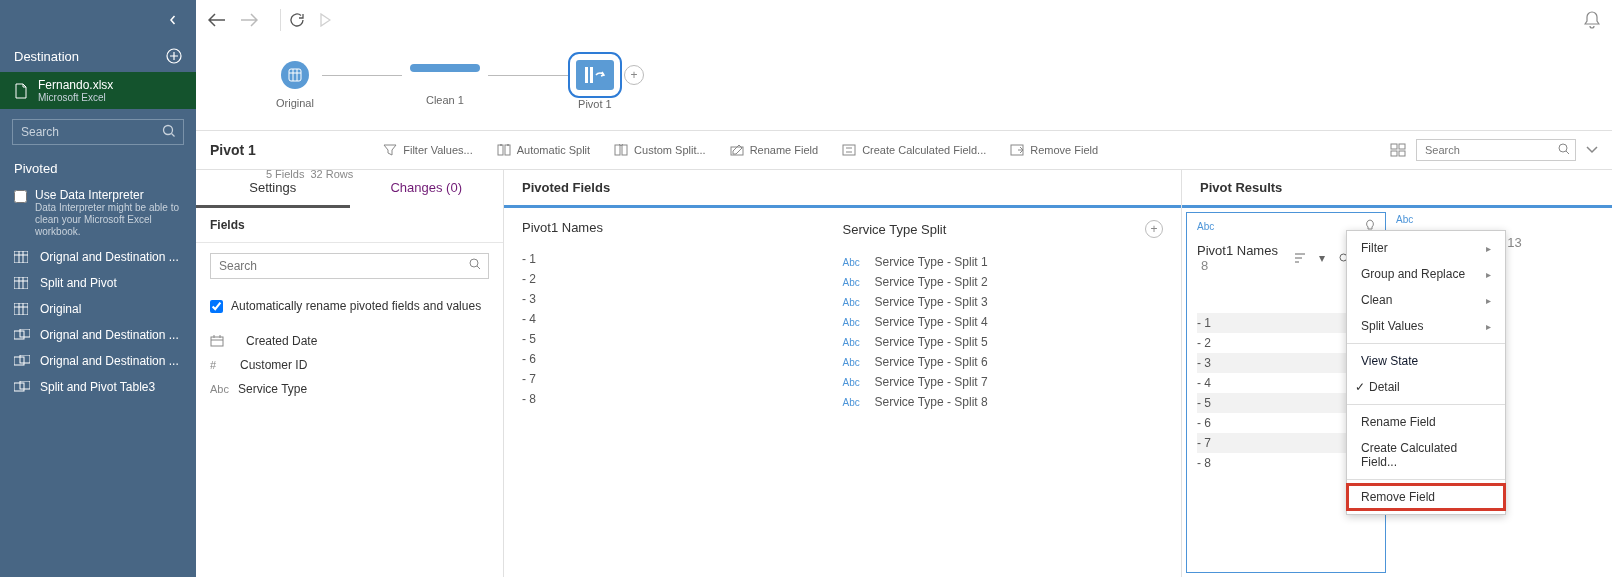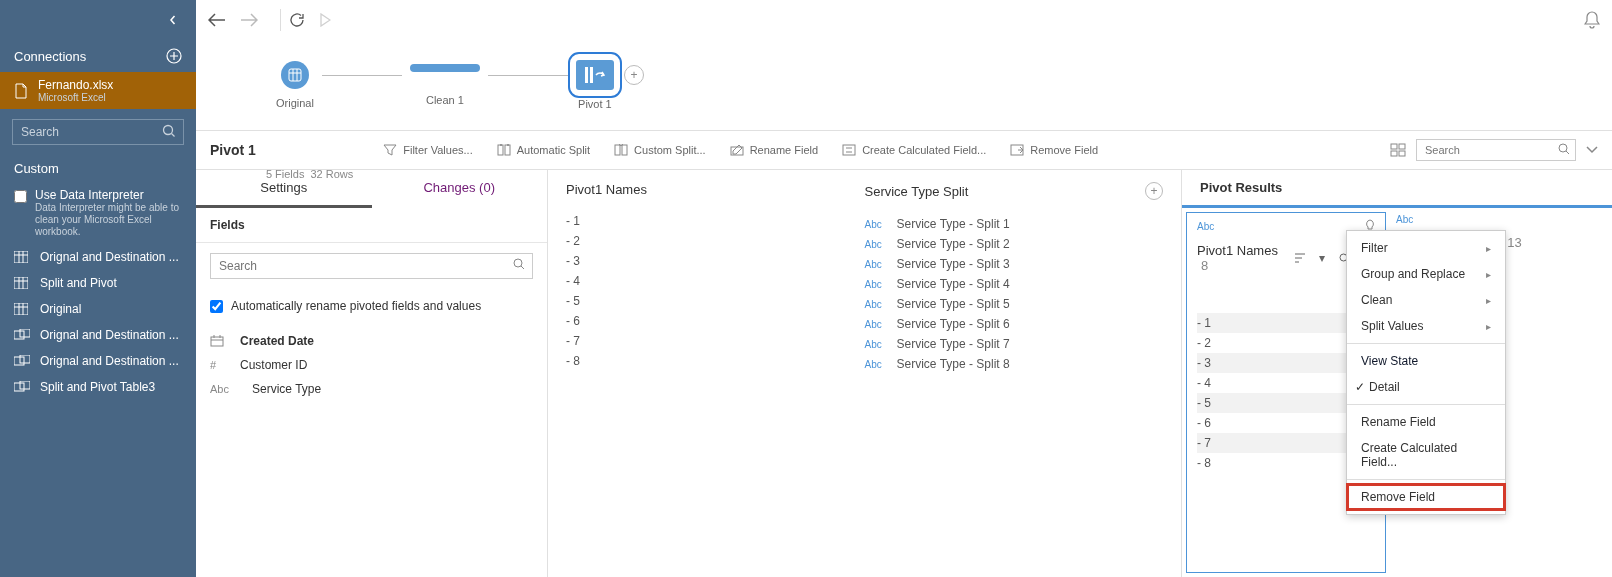--- a/index.html
+++ b/index.html
@@ -1,21 +1,21 @@
 <!DOCTYPE html>
 <html><head>
 <meta charset="utf-8">
 <style>
 * { box-sizing: border-box; margin: 0; padding: 0; font-family: -apple-system, BlinkMacSystemFont, "Segoe UI", Arial, sans-serif; }
 body { width: 1612px; height: 577px; display: flex; background: #fff; overflow: hidden; font-size: 12px; color: #333; }
 .sidebar { width: 196px; background: #486684; color: #fff; display: flex; flex-direction: column; }
 .sidebar-collapse { height: 40px; display: flex; align-items: center; justify-content: flex-end; padding-right: 18px; }
 .sidebar-collapse svg { width: 10px; height: 10px; }
 .conn-header { display: flex; align-items: center; justify-content: space-between; padding: 8px 14px; font-size: 13px; }
-.conn-item { display: flex; align-items: center; padding: 6px 14px; background: #a16207; }
+.conn-item { display: flex; align-items: center; padding: 6px 14px; background: #14532d; }
 .conn-item .icon { margin-right: 10px; }
 .conn-item .texts { display: flex; flex-direction: column; }
 .conn-item .title { font-size: 12px; color: #fff; }
 .conn-item .subtitle { font-size: 10px; color: #c8d2dc; }
 .sidebar-search { margin: 10px 12px; position: relative; }
 .sidebar-search input { width: 100%; background: transparent; border: 1px solid #7a92a9; padding: 5px 26px 5px 8px; color: #fff; font-size: 12px; }
 .sidebar-search input::placeholder { color: #c8d2dc; }
 .sidebar-search .sicon { position: absolute; right: 8px; top: 5px; }
 .tables-hdr { padding: 6px 14px; font-size: 13px; }
 .interp { display: flex; padding: 6px 14px; align-items: flex-start; }
@@ -42,21 +42,21 @@
 .toolbar .step-name { font-weight: 600; margin-right: 10px; font-size: 14px; }
 .toolbar .meta { color: #888; font-size: 11px; margin-top: 47px; }
 .toolbar .actions { display: flex; margin-left: 20px; gap: 4px; flex: 1; }
 .toolbar .act { display: flex; align-items: flex-start; color: #666; padding: 4px 10px; cursor: pointer; font-size: 11px; }
 .toolbar .act .aicon { margin-right: 6px; display: inline-flex; }
 .toolbar .right { display: flex; align-items: center; gap: 10px; }
 .toolbar .search-box { position: relative; }
 .toolbar .search-box input { border: 1px solid #ccc; padding: 4px 26px 4px 8px; width: 160px; font-size: 11px; }
 .toolbar .search-box .sicon { position: absolute; right: 6px; top: 4px; color: #888; }
 .workspace { flex: 1; display: flex; overflow: hidden; }
-.left-pane { width: 352px; border-right: 1px solid #e0e0e0; display: flex; flex-direction: column; }
+.left-pane { width: 308px; border-right: 1px solid #e0e0e0; display: flex; flex-direction: column; }
 .tabs { display: flex; }
 .tab { flex: 1; text-align: center; padding: 10px 0; font-size: 13px; color: #701a75; cursor: pointer; }
 .tab.active { color: #333; border-bottom: 3px solid #555; }
 .section-hdr { padding: 10px 14px; font-weight: 600; border-bottom: 1px solid #e6e6e6; font-size: 12px; }
 .fields-search { margin: 10px 14px; position: relative; }
 .fields-search input { width: 100%; border: 1px solid #ccc; padding: 5px 26px 5px 8px; font-size: 12px; }
 .fields-search .sicon { position: absolute; right: 8px; top: 5px; color: #888; }
 .auto-rename { display: flex; align-items: center; padding: 10px 14px; }
 .auto-rename input { margin-right: 8px; }
 .field-list { list-style: none; padding: 6px 0; }
@@ -96,21 +96,21 @@
 </head>
 <body>
 
 <div class="sidebar">
   <div class="sidebar-collapse">
     <svg viewBox="0 0 10 10" fill="none" stroke="#fff" stroke-width="1.5">
         <path d="M6.5 1 L3 5 L6.5 9"></path>
       </svg>
   </div>
   <div class="conn-header">
-    <span>Connections</span>
+    <span>Destination</span>
     <span>
       <svg width="16" height="16" viewBox="0 0 16 16" fill="none" stroke="#fff" stroke-width="1.2">
           <circle cx="8" cy="8" r="7"></circle>
           <path d="M8 4v8M4 8h8"></path>
         </svg>
     </span>
   </div>
   <div class="conn-item">
     <span class="icon">
       <svg width="14" height="16" viewBox="0 0 14 16" fill="none" stroke="#fff" stroke-width="1">
@@ -125,21 +125,21 @@
   </div>
   <div class="sidebar-search">
     <input type="text" placeholder="Search" style="">
     <span class="sicon">
       <svg width="14" height="14" viewBox="0 0 14 14" fill="none" stroke="#c8d2dc" stroke-width="1.3">
           <circle cx="6" cy="6" r="4.5"></circle>
           <path d="M9.5 9.5l3 3"></path>
         </svg>
     </span>
   </div>
-  <div class="tables-hdr">Custom</div>
+  <div class="tables-hdr">Pivoted</div>
   <div class="interp">
     <input type="checkbox" style="">
     <div class="int-txt">
       <div>Use Data Interpreter</div>
       <div class="hint">Data Interpreter might be able to clean your Microsoft Excel workbook.</div>
     </div>
   </div>
   <ul class="table-list" id="table-list">
       <li>
         <span class="ticon">
@@ -366,34 +366,35 @@
         <span>Automatically rename pivoted fields and values</span>
       </div>
       <ul class="field-list" id="field-list">
           <li>
             <span class="ficon">
               <svg width="14" height="12" viewBox="0 0 14 12" fill="none" stroke="#888">
                 <rect x="1" y="2" width="12" height="9"></rect>
                 <path d="M1 5h12M4 0v3M10 0v3"></path>
               </svg>
             </span>
-            <span style="margin-left: 10px; font-weight: bold;">Created Date</span>
+            <span style="margin-left: 16px;">Created Date</span>
           </li>
           <li>
             <span class="ficon">#</span>
             <span style="margin-left: 10px;">Customer ID</span>
           </li>
           <li>
             <span class="ficon">Abc</span>
-            <span style="margin-left: 22px;">Service Type</span>
+            <span style="margin-left: 8px;">Service Type</span>
           </li>
         </ul>
     </div>
 
     <div class="mid-pane">
+      <div class="pane-hdr">Pivoted Fields</div>
       <div class="pivoted-row">
         <div class="pivoted-col">
           <div class="col-title">
               <span>Pivot1 Names</span>
             </div>
           <div id="pivot-names">
               <div class="pval"> - 1</div>
               <div class="pval"> - 2</div>
               <div class="pval"> - 3</div>
               <div class="pval"> - 4</div>

